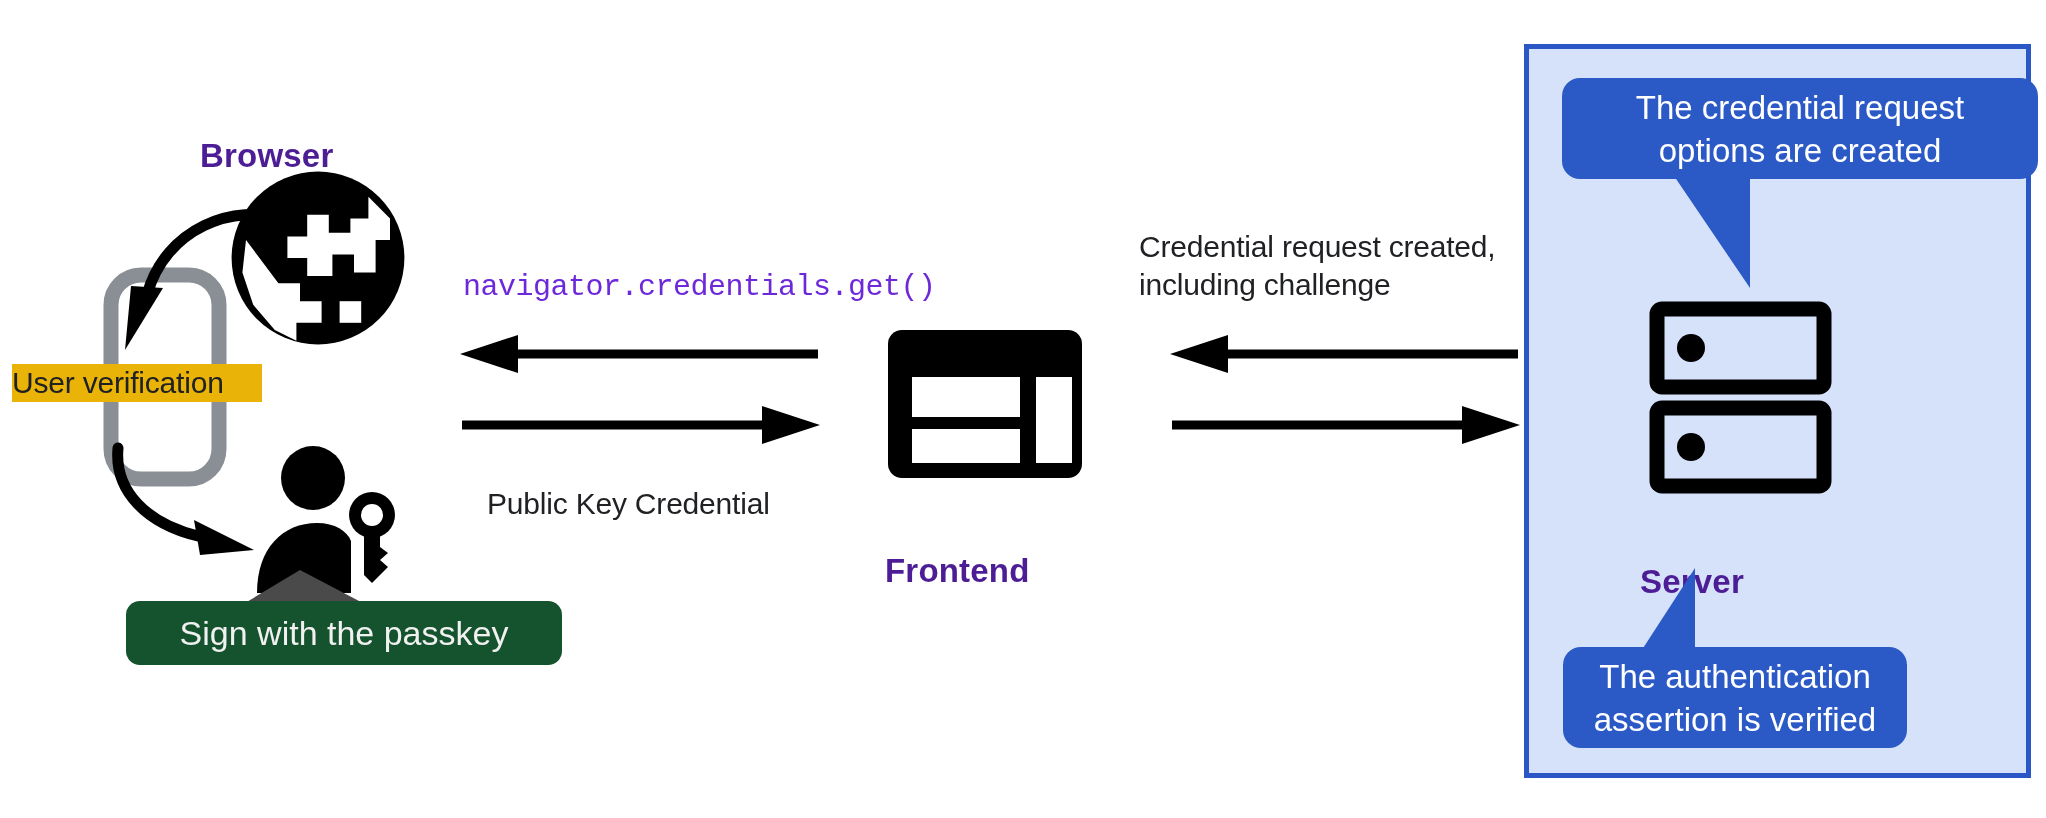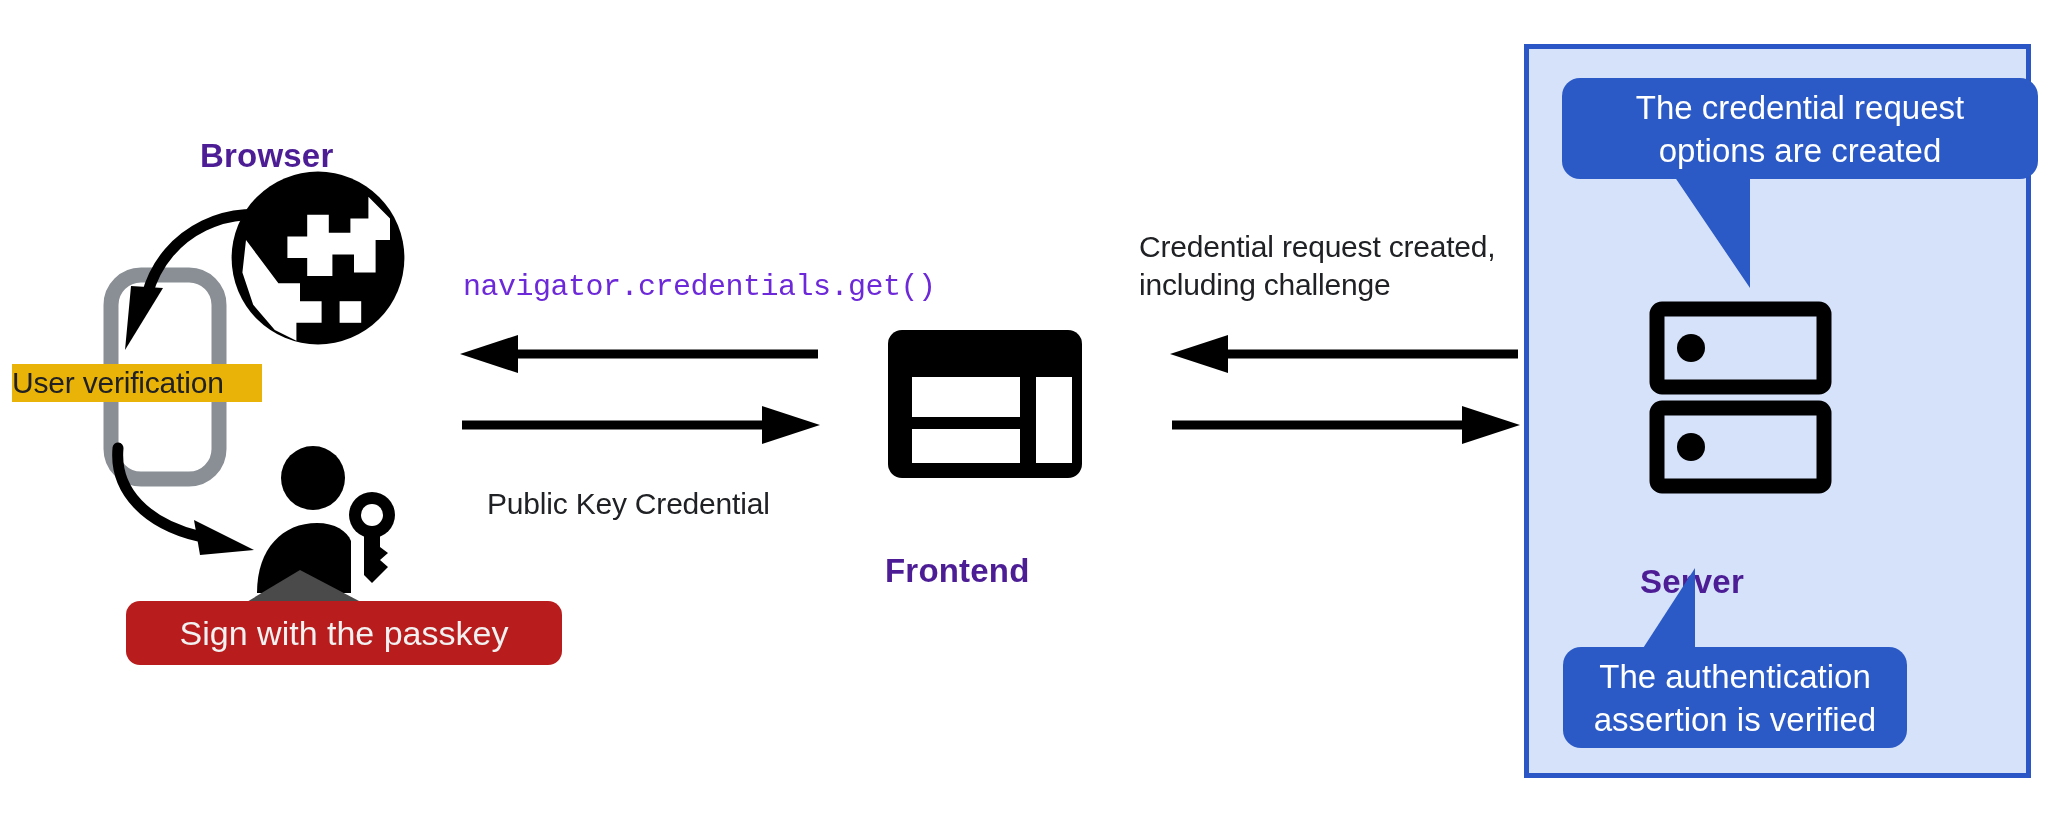--- a/index.html
+++ b/index.html
@@ -64,21 +64,21 @@
     display: flex;
     align-items: center;
     justify-content: center;
     white-space: pre-line;
     box-sizing: border-box;
     padding: 8px 14px;
   }
 
   
   .tooltip-dark {
-    background: #b91c1c;
+    background: #14532d;
     border-radius: 14px;
     color: #f1f1f1;
     font-family: "Liberation Sans", sans-serif;
     font-size: 34px;
     line-height: 40px;
     display: flex;
     align-items: center;
     justify-content: center;
     box-sizing: border-box;
     white-space: nowrap;

